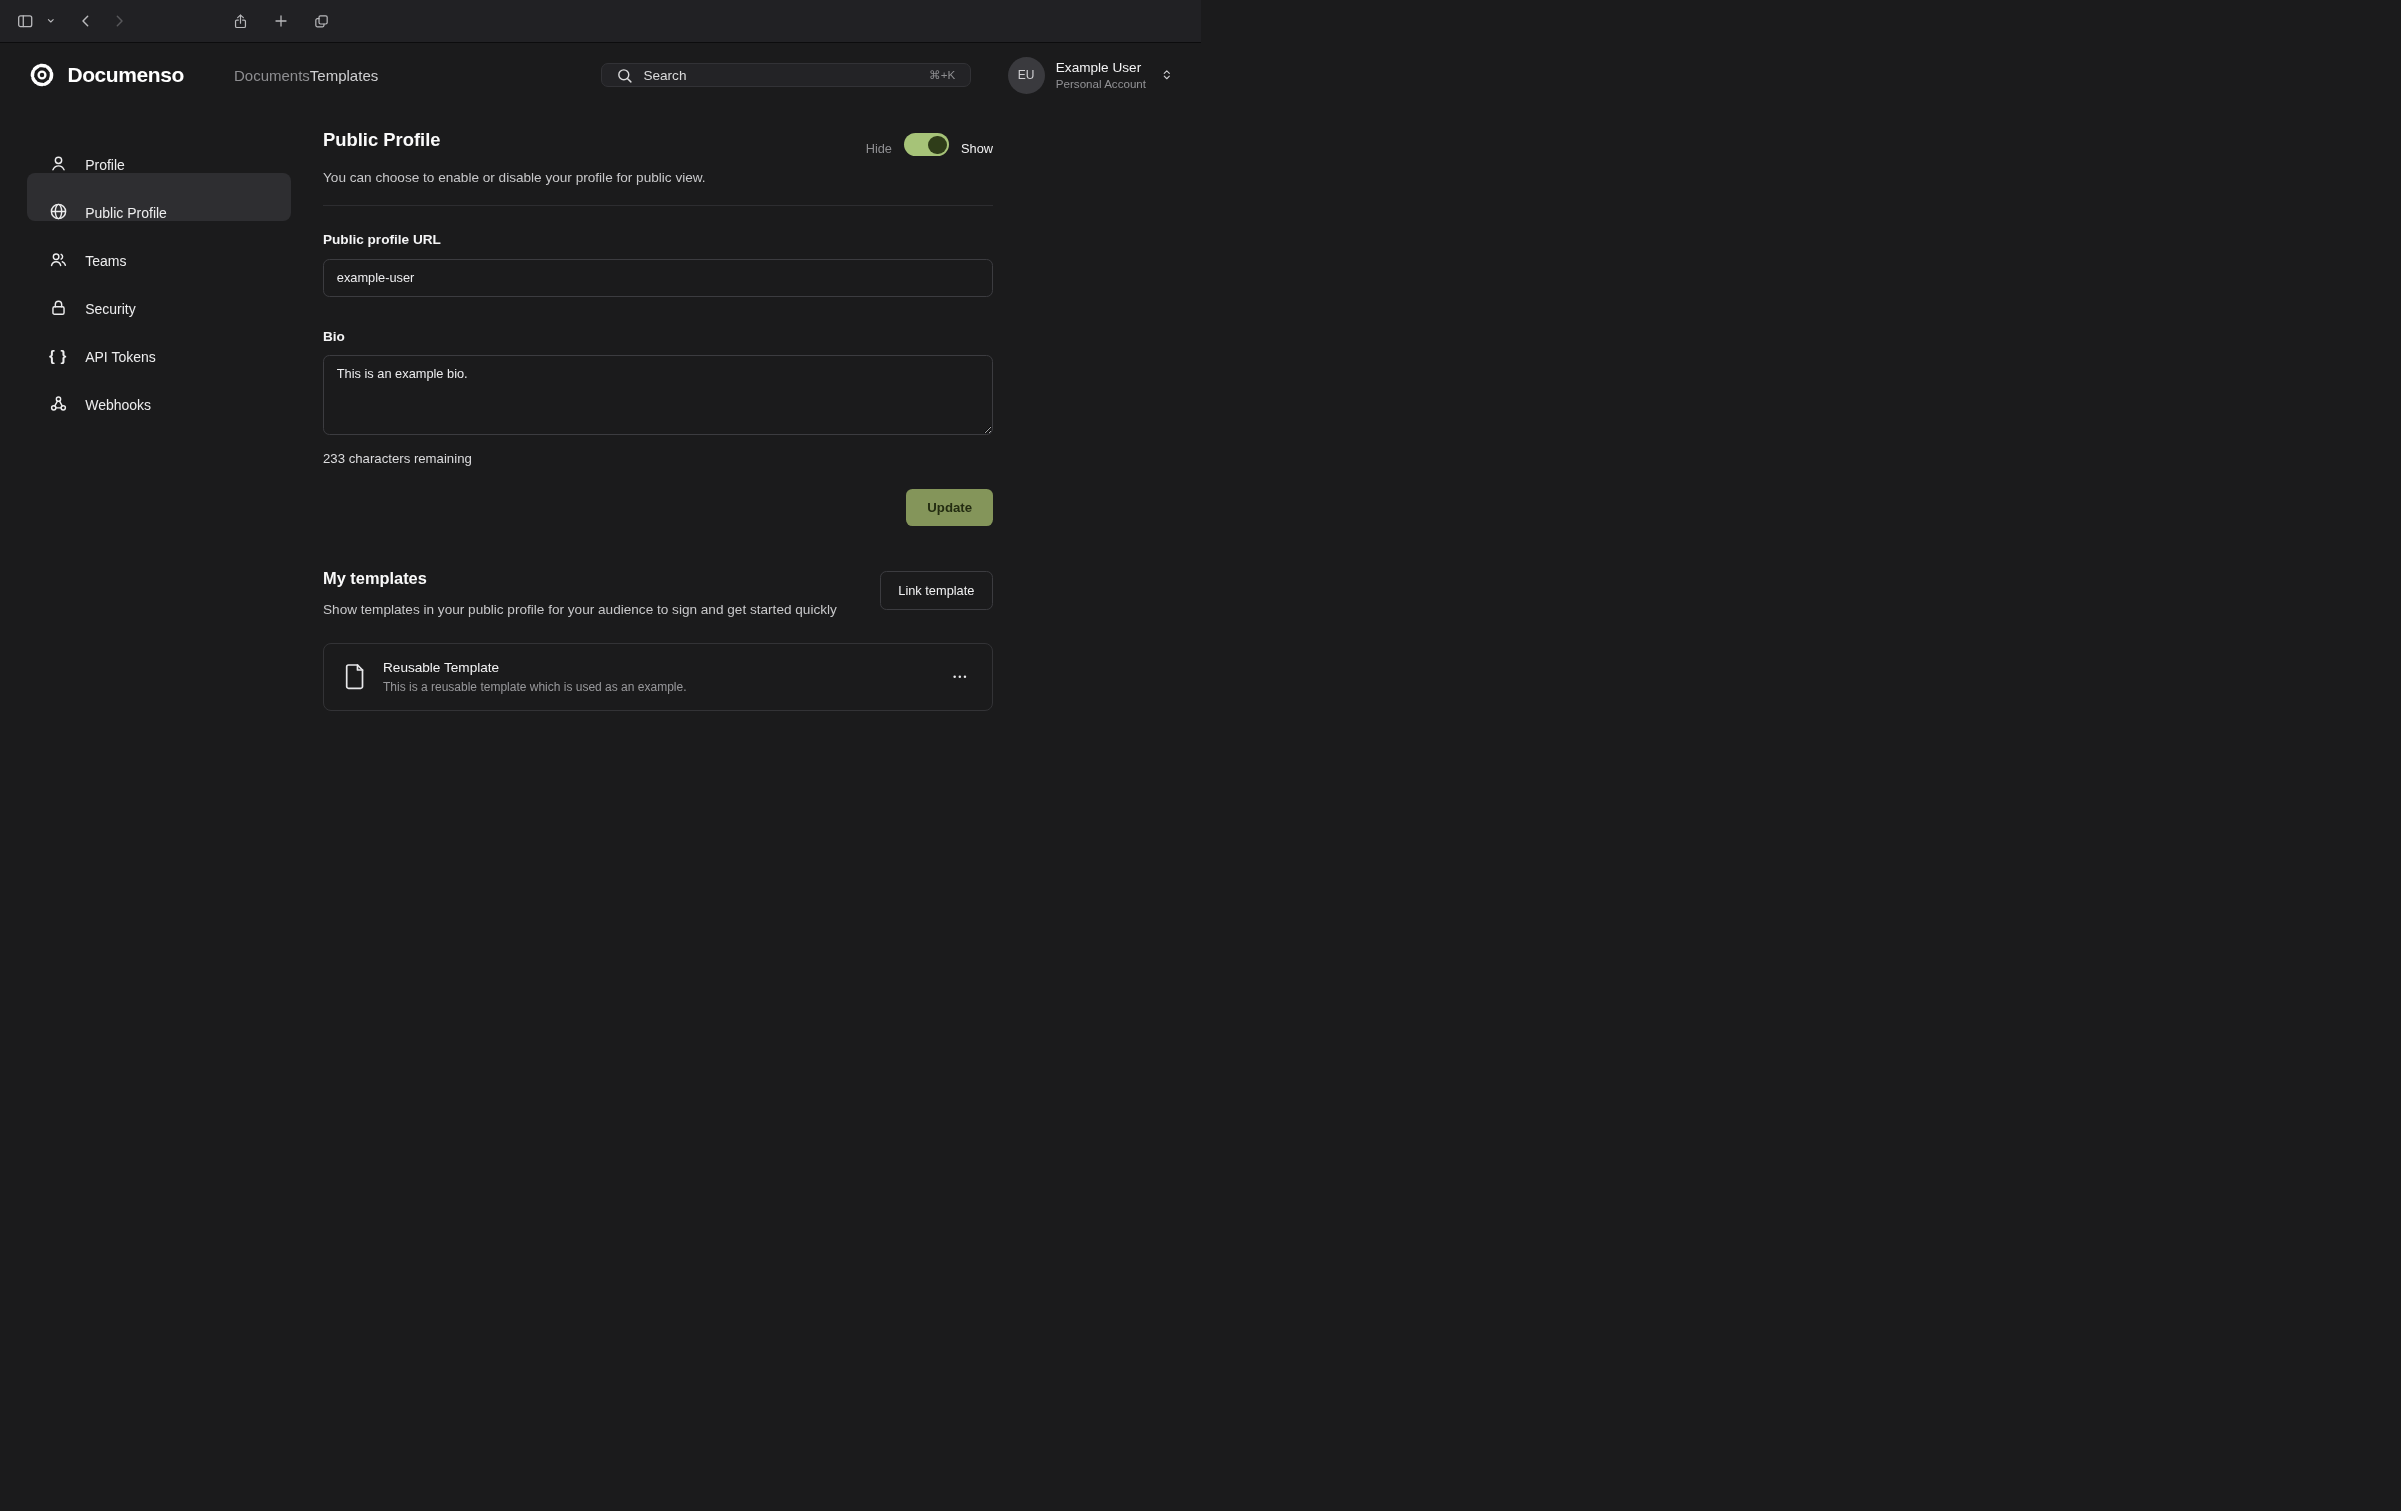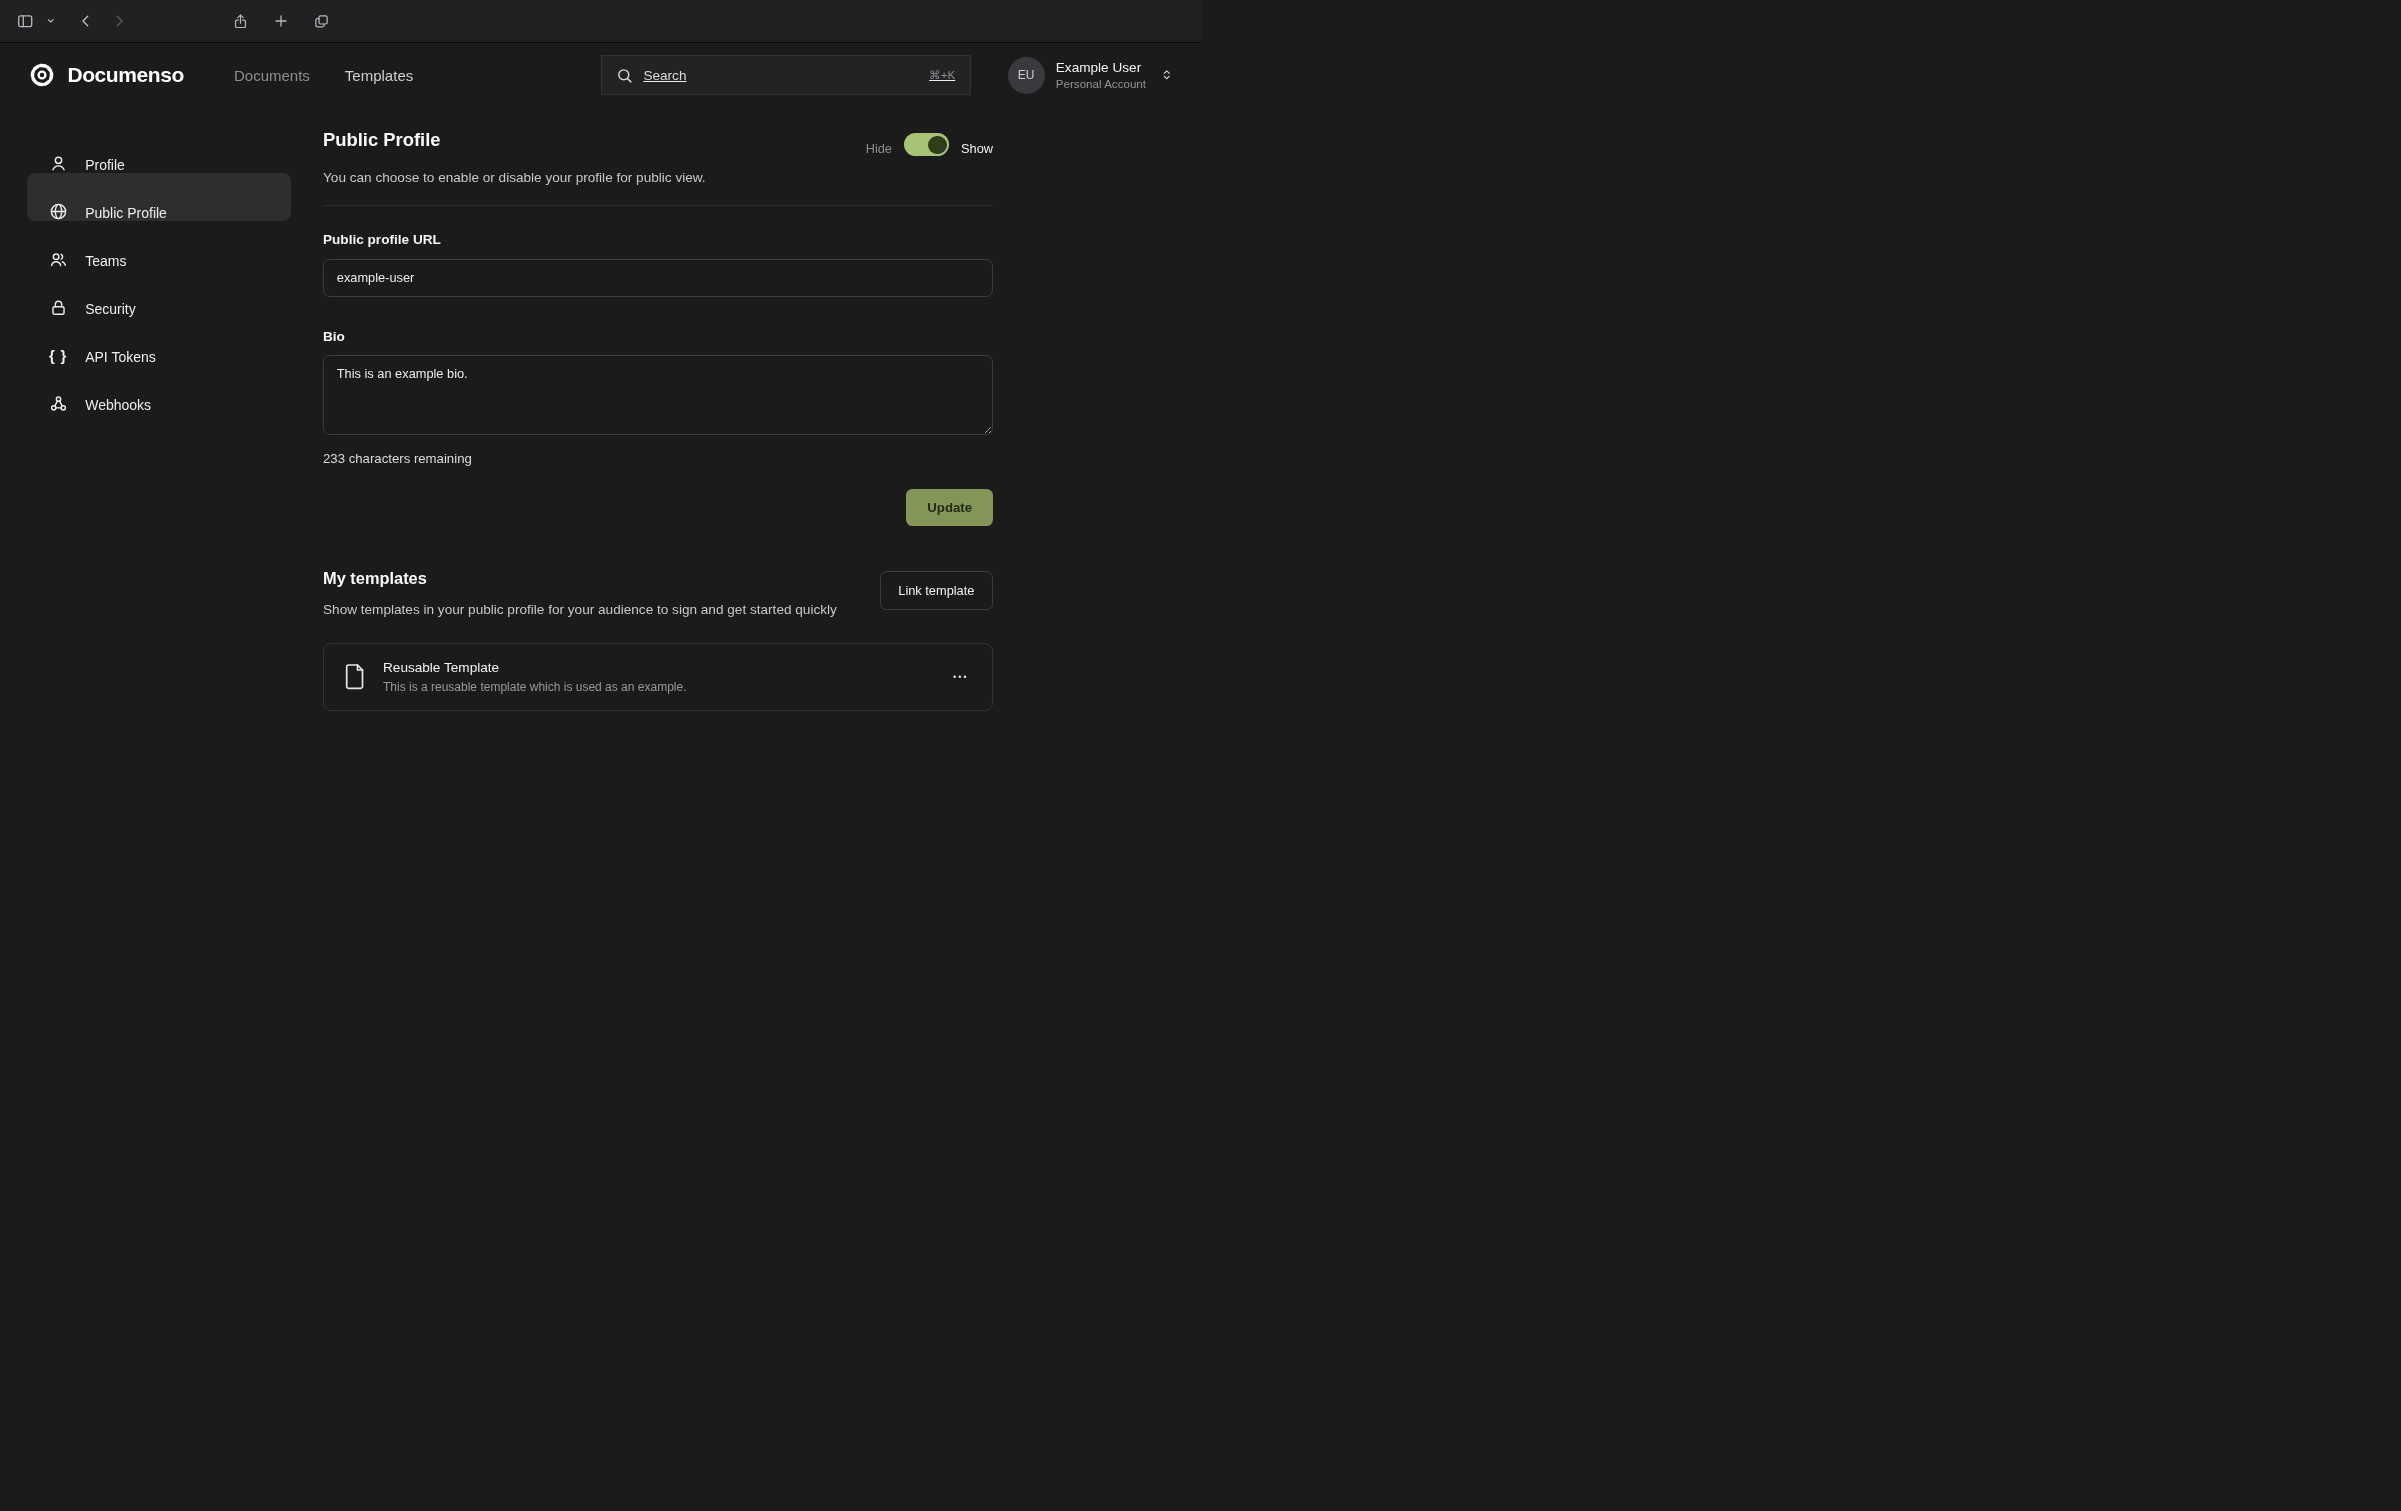--- a/index.html
+++ b/index.html
@@ -27,28 +27,28 @@
     display:flex; align-items:center; justify-content:center;
     font-size:10.8px; color:#e6e6e8; cursor:text;
   }
   .url-reload { position:absolute; right:7.2px; top:4.8px; color:#b9b9bc; cursor:pointer; }
   .chrome-right { display:flex; align-items:center; justify-content:flex-end; gap:17.6px; width:160px; }
 
   
   .app-header { height:64px; display:flex; align-items:center; padding:0 27px; }
   .brand { display:flex; align-items:center; gap:10.4px; cursor:pointer; }
   .brand-name { font-size:21px; font-weight:700; letter-spacing:-0.4px; color:#ffffff; }
-  .main-nav { display:flex; gap:35px; margin-left:50px; font-size:15px; }
+  .main-nav { display:flex; margin-left:50px; font-size:15px; }
   .nav-item { cursor:pointer; }
   .nav-documents { color:#8e8e91; }
   .nav-templates { color:#cfcfd1; }
   .header-search {
-    margin-left:auto; width:370px; height:40px; background:#232326;
-    border:0.8px solid #323236; border-radius:0;
-    display:flex; align-items:center; gap:10.4px; padding:0 14.4px; cursor:pointer;text-decoration:underline;
+    margin-left:auto; width:370px; height:24px; background:#232326;
+    border:0.8px solid #323236; border-radius:7px;
+    display:flex; align-items:center; gap:10.4px; padding:0 14.4px; cursor:pointer;
   }
   .search-label { font-size:13.6px; color:#dadadb; }
   .search-shortcut { margin-left:auto; font-size:11.6px; color:#8e8e91; }
   .account { display:flex; align-items:center; gap:11.2px; margin-left:37px; cursor:pointer; }
   .avatar {
     width:37px; height:37px; border-radius:50%; background:#3a3a3e;
     display:flex; align-items:center; justify-content:center;
     font-size:12px; color:#cfcfd2;
   }
   .account-name { font-size:13.6px; color:#f4f4f5; line-height:1.3; }

